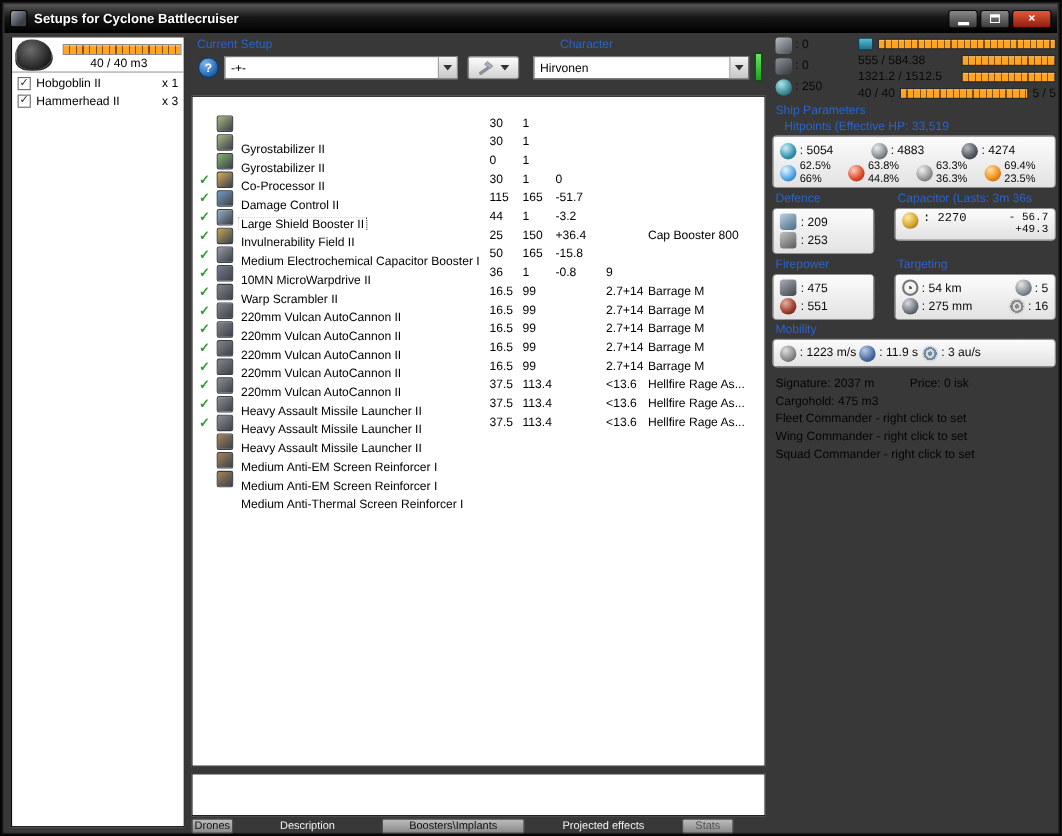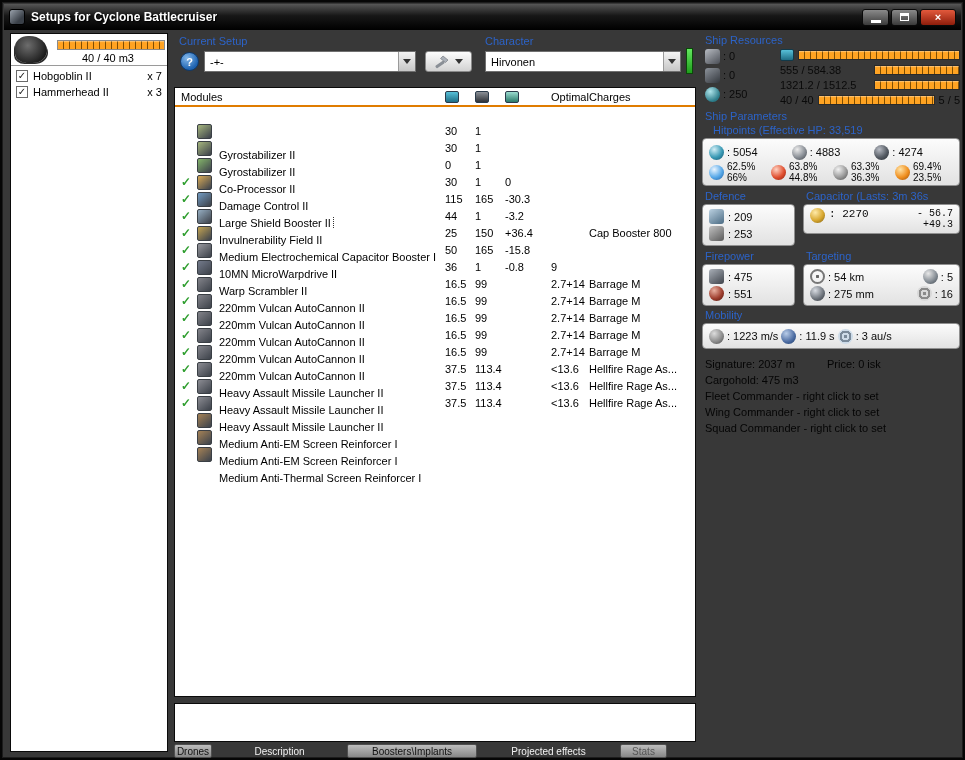--- a/index.html
+++ b/index.html
@@ -22,21 +22,21 @@
   .bay-cap{position:absolute;left:40px;top:18px;width:114px;text-align:center;color:#000;}
   .drone-list{padding-top:2px;}
   .drow{display:flex;align-items:center;height:16px;padding:0 5px;gap:5px;color:#000;}
   .cb{width:12px;height:12px;border:1px solid #6a6a6a;background:#fff;display:flex;align-items:center;justify-content:center;font-size:10px;color:#1a1a1a;line-height:1;}
   .dqty{margin-left:auto;}
   
   .obar{height:10px;border:1px solid #2a2a2a;background:repeating-linear-gradient(90deg,#ffa322 0 5px,#7e4d00 5px 6px);box-shadow:inset 0 1px 1px rgba(255,255,255,.35);}
   .left-panel .obar{border-color:#8a8a8a;}
   
   .lbl{position:absolute;color:#2c63c8;}
-  .lbl.cs{left:177px;top:33px;} .lbl.ch{left:483px;top:33px;text-align:right;}
+  .lbl.cs{left:177px;top:33px;} .lbl.ch{left:507px;top:33px;text-align:right;}
   .help-btn{position:absolute;left:178px;top:50px;width:19px;height:19px;border-radius:50%;background:radial-gradient(circle at 35% 30%,#84b8ea,#1d62b0 70%);border:1px solid #0d3a6e;color:#fff;font-weight:bold;display:flex;align-items:center;justify-content:center;}
   .combo{position:absolute;height:21px;background:#fff;border:1px solid #707070;display:flex;align-items:center;padding-left:5px;color:#000;}
   .combo.setup{left:202px;top:49px;width:212px;}
   .combo.char{left:483px;top:49px;width:196px;}
   .dd{margin-left:auto;width:17px;align-self:stretch;background:linear-gradient(#f4f4f4,#c6c6c6);border-left:1px solid #9a9a9a;display:flex;align-items:center;justify-content:center;}
   .tri{width:0;height:0;border-left:4px solid transparent;border-right:4px solid transparent;border-top:5px solid #333;}
   .tools-btn{position:absolute;left:423px;top:49px;width:47px;height:21px;border-radius:3px;background:linear-gradient(#fdfdfd,#d2d2d2);border:1px solid #8a8a8a;display:flex;align-items:center;justify-content:center;gap:5px;}
   .char-status{position:absolute;left:684px;top:46px;width:7px;height:26px;background:linear-gradient(#64e860,#1f9e1c);border:1px solid #0a4a08;}
   
   .table-panel{position:absolute;left:172px;top:85px;width:522px;height:610px;background:#fff;border:1px solid #0a0a0a;overflow:hidden;}
@@ -74,21 +74,21 @@
   .ritem{display:flex;align-items:center;gap:3px;height:16px;color:#0a0a0a;}
   .res-r{flex:1;display:flex;flex-direction:column;gap:2px;text-align:right;}
   .rrow{display:flex;align-items:center;gap:4px;height:13px;}
   .rrow .grow{flex:1;}
   .rrow .w86{width:86px;margin-left:auto;}
   .rtxt{white-space:nowrap;}
   .box{background:linear-gradient(#fcfcfc,#e2e2e2);border:1px solid #909090;border-radius:4px;padding:3px 6px;margin:0 2px;color:#0a0a0a;}
   .hprow{display:flex;align-items:center;gap:4px;height:20px;}
   .hprow .pair{display:flex;align-items:center;gap:3px;flex:1;}
   .rs{display:flex;flex-direction:column;font-size:10px;line-height:11px;}
-  .cols{display:flex;gap:4px;margin-top:3px;align-items:flex-start;}
+  .cols{display:flex;gap:14px;margin-top:3px;align-items:flex-start;}
   .colL{width:97px;} .colR{flex:1;}
   .srow{display:flex;align-items:center;gap:4px;height:17px;}
   .caprow{display:flex;align-items:flex-start;gap:4px;font-family:Liberation Mono, monospace;}
   .capdelta{margin-left:auto;display:flex;flex-direction:column;font-size:10px;line-height:11px;text-align:right;}
   .mobrow{display:flex;align-items:center;gap:3px;height:18px;justify-content:flex-start;}
   .mpair{display:flex;align-items:center;gap:3px;}
   .stats{margin-top:9px;}
   .sl{color:#050505;margin:0 0 3px 5px;height:13px;display:flex;}
   .sl .price{margin-left:14px;}
   .sl .sig{width:108px;}
@@ -142,21 +142,21 @@
   <div class="left-panel">
     <div class="bay-head">
       <span class="drone-big"></span>
       <div class="bay-bar obar"></div>
       <div class="bay-cap">40 / 40 m3</div>
     </div>
     <div class="drone-list">
         <div class="drow">
           <span class="cb">✓</span>
           <span class="dname">Hobgoblin II</span>
-          <span class="dqty">x 7</span>
+          <span class="dqty">x 1</span>
         </div>
         <div class="drow">
           <span class="cb">✓</span>
           <span class="dname">Hammerhead II</span>
           <span class="dqty">x 3</span>
         </div>
       </div>
   </div>
 
   <div class="lbl cs">Current Setup</div>
@@ -177,28 +177,20 @@
   <div class="lbl ch">Character</div>
   <div class="combo char">
     <span>Hirvonen</span>
     <span class="dd">
         <span class="tri"></span>
       </span>
   </div>
   <div class="char-status"></div>
 
   <div class="table-panel">
-    <div class="grid thead">
-      <span class="h-name">Modules</span>
-      <span class="hic cpu"></span>
-      <span class="hic pg"></span>
-      <span class="hic cap"></span>
-      <span>Optimal</span>
-      <span>Charges</span>
-    </div>
     <div>
         <div class="grid trow">
           <span class="c check"></span>
           <span class="c mic" style="background: linear-gradient(140deg, rgb(156, 171, 121) 10%, rgb(64, 69, 77) 95%);"></span>
           <span class="c name"><span class="namebox">Gyrostabilizer II</span></span>
           <span class="c num">30</span>
           <span class="c num">1</span>
           <span class="c num"></span>
           <span class="c num"></span>
           <span class="c chg"></span>
@@ -232,21 +224,21 @@
           <span class="c num">0</span>
           <span class="c num"></span>
           <span class="c chg"></span>
         </div>
         <div class="grid trow selected">
           <span class="c check">✓</span>
           <span class="c mic" style="background: linear-gradient(140deg, rgb(109, 146, 182) 10%, rgb(64, 69, 77) 95%);"></span>
           <span class="c name"><span class="namebox">Large Shield Booster II</span></span>
           <span class="c num">115</span>
           <span class="c num">165</span>
-          <span class="c num">-30.3</span>
+          <span class="c num">-51.7</span>
           <span class="c num"></span>
           <span class="c chg"></span>
         </div>
         <div class="grid trow">
           <span class="c check">✓</span>
           <span class="c mic" style="background: linear-gradient(140deg, rgb(141, 163, 182) 10%, rgb(64, 69, 77) 95%);"></span>
           <span class="c name"><span class="namebox">Invulnerability Field II</span></span>
           <span class="c num">44</span>
           <span class="c num">1</span>
           <span class="c num">-3.2</span>
@@ -399,21 +391,20 @@
   <div class="bottom-panel"></div>
   <div class="tabs">
       <div class="tab chip">Drones</div>
       <div class="tab flat">Description</div>
       <div class="tab chip">Boosters\Implants</div>
       <div class="tab flat">Projected effects</div>
       <div class="tab chip">Stats</div>
     </div>
 
   <div class="right-panel">
-    <div class="sech">Ship Resources</div>
     <div class="res">
       <div class="res-l">
         <div class="ritem">
             <span class="sic i-turret"></span>
             <span>: 0</span>
           </div>
         <div class="ritem">
             <span class="sic i-launcher"></span>
             <span>: 0</span>
           </div>

